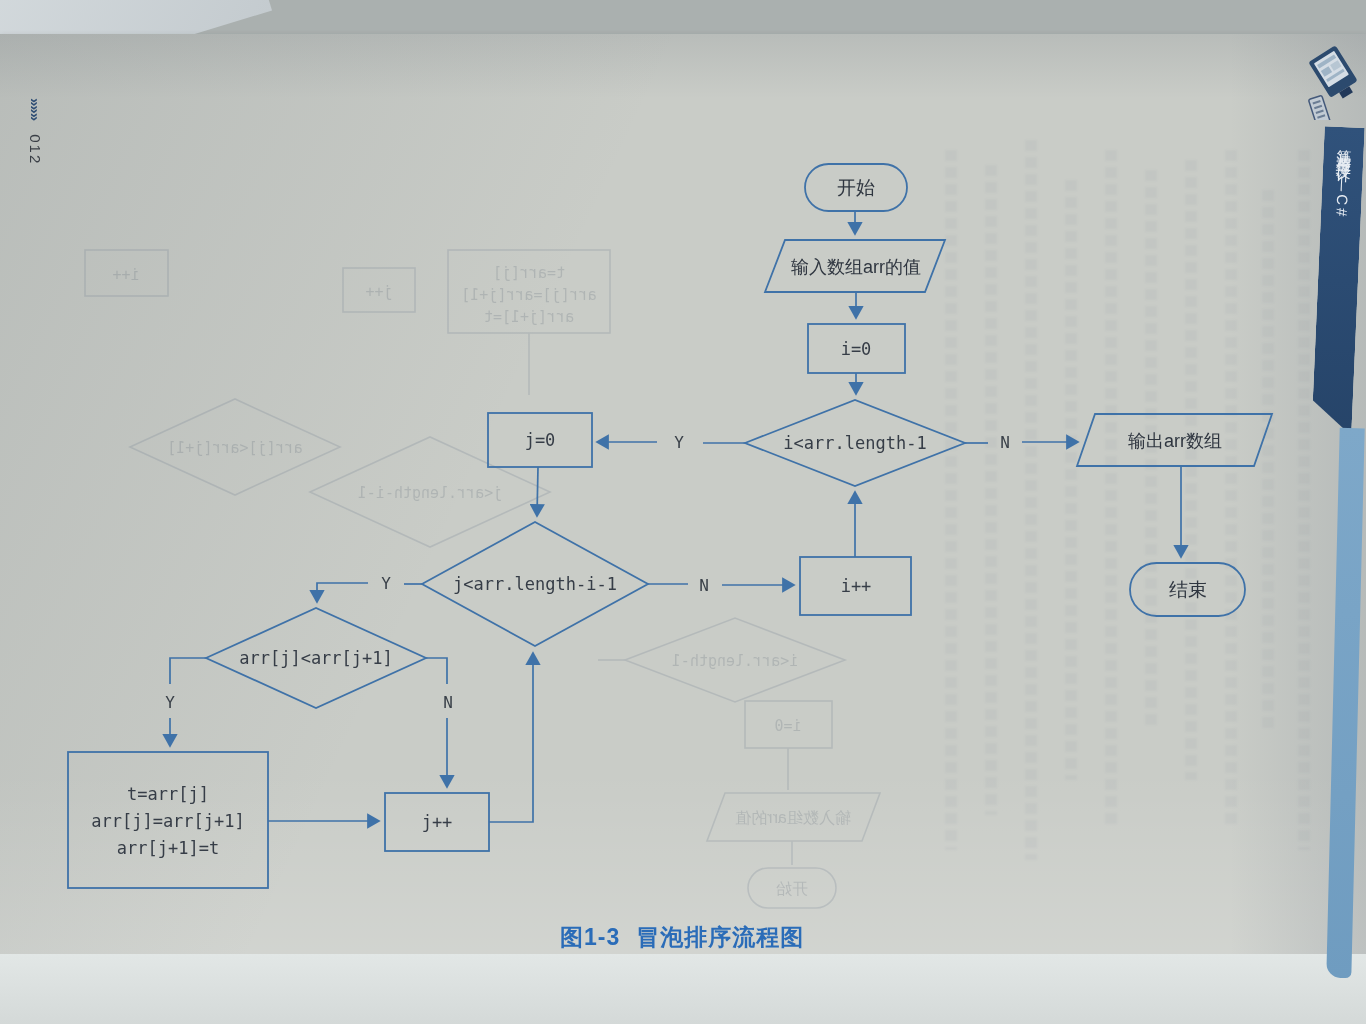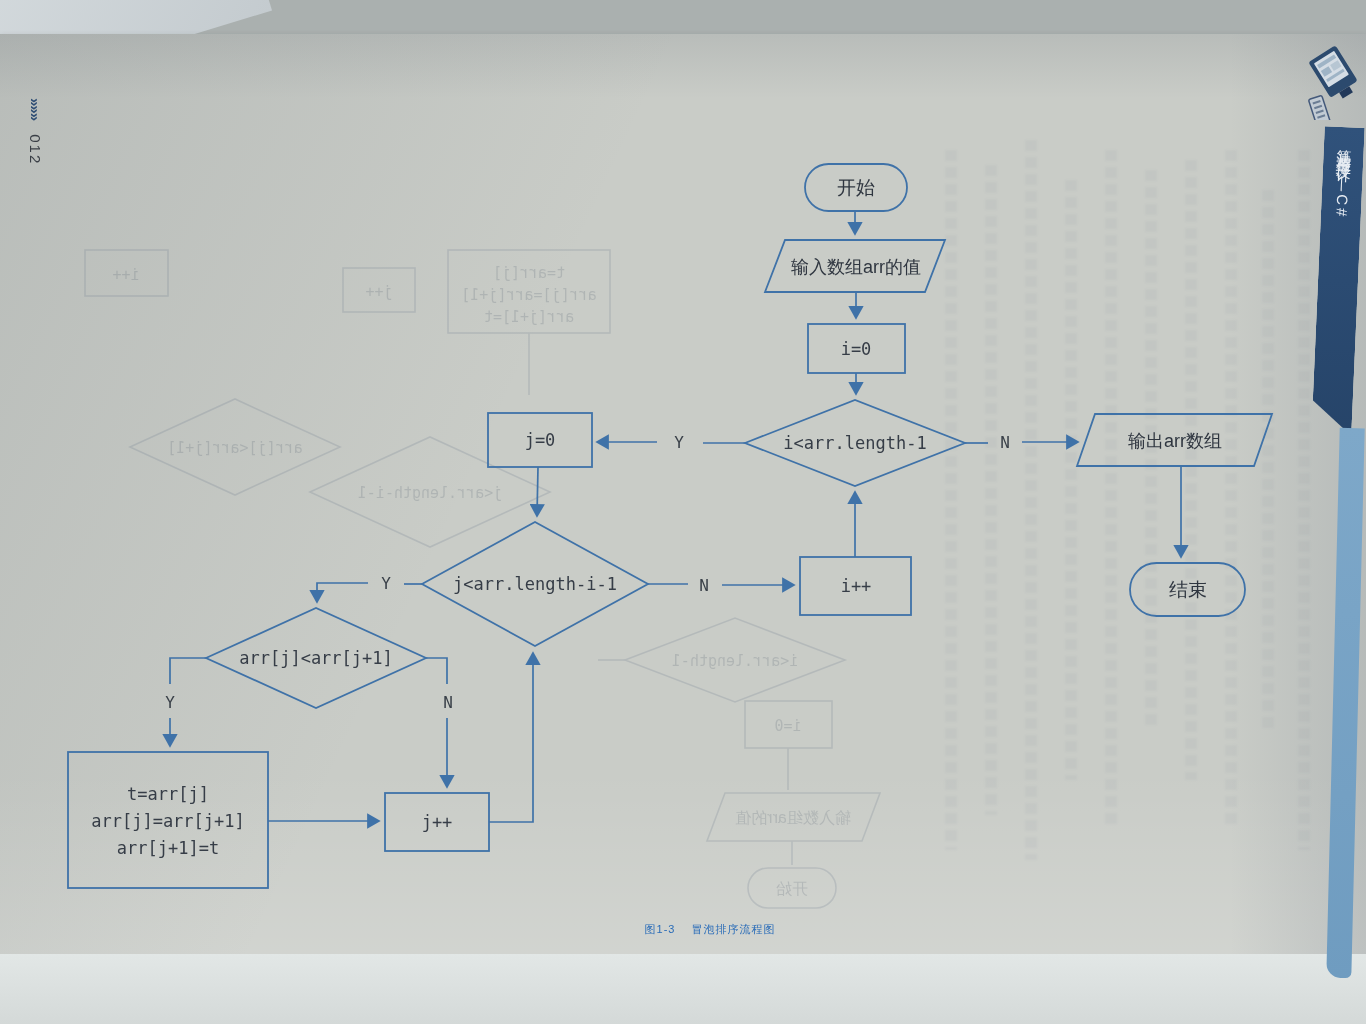--- a/index.html
+++ b/index.html
@@ -33,22 +33,22 @@
   .banner{position:absolute;left:1318px;top:127px;width:40px;height:308px;
     background:linear-gradient(#30527b,#264469);transform:rotate(2.5deg);
     clip-path:polygon(0 0,100% 0,100% 100%,0 89%);
     display:flex;align-items:flex-start;justify-content:center;}
   .banner span{writing-mode:vertical-rl;text-orientation:mixed;color:#e9eef4;
     font-size:15px;letter-spacing:3px;margin-top:10px;white-space:nowrap;}
   .strip{position:absolute;left:1333px;top:428px;width:25px;height:550px;
     background:linear-gradient(to bottom,#7ea8c9,#6f9cc0);
     transform:rotate(1.4deg);border-radius:0 0 6px 14px;}
   
-  .caption{position:absolute;left:560px;top:922px;width:300px;text-align:center;
-    color:#2a6cb8;font-weight:normal;font-size:11px;letter-spacing:1px;}
+  .caption{position:absolute;left:560px;top:922px;width:300px;
+    color:#2a6cb8;font-weight:bold;font-size:23px;letter-spacing:1px;}
   .caption .gap{display:inline-block;width:16px;}
   
   .t-cn{font-family:"Liberation Sans",sans-serif;font-size:18px;fill:#2f3640;}
   .t-cn-lg{font-family:"Liberation Sans",sans-serif;font-size:19px;fill:#2f3640;}
   .t-code{font-family:"DejaVu Sans Mono",monospace;font-size:17px;fill:#363d47;}
   .t-yn{font-family:"DejaVu Sans Mono",monospace;font-size:16px;fill:#3a4149;}
   .g-code{font-family:"DejaVu Sans Mono",monospace;font-size:15px;fill:#3c4a5e;}
   .g-cn{font-family:"Liberation Sans",sans-serif;font-size:16px;fill:#3c4a5e;}
   .shape{fill:none;stroke:#3f72a8;stroke-width:1.8;}
   .edge{fill:none;stroke:#3f72a8;stroke-width:1.7;}

